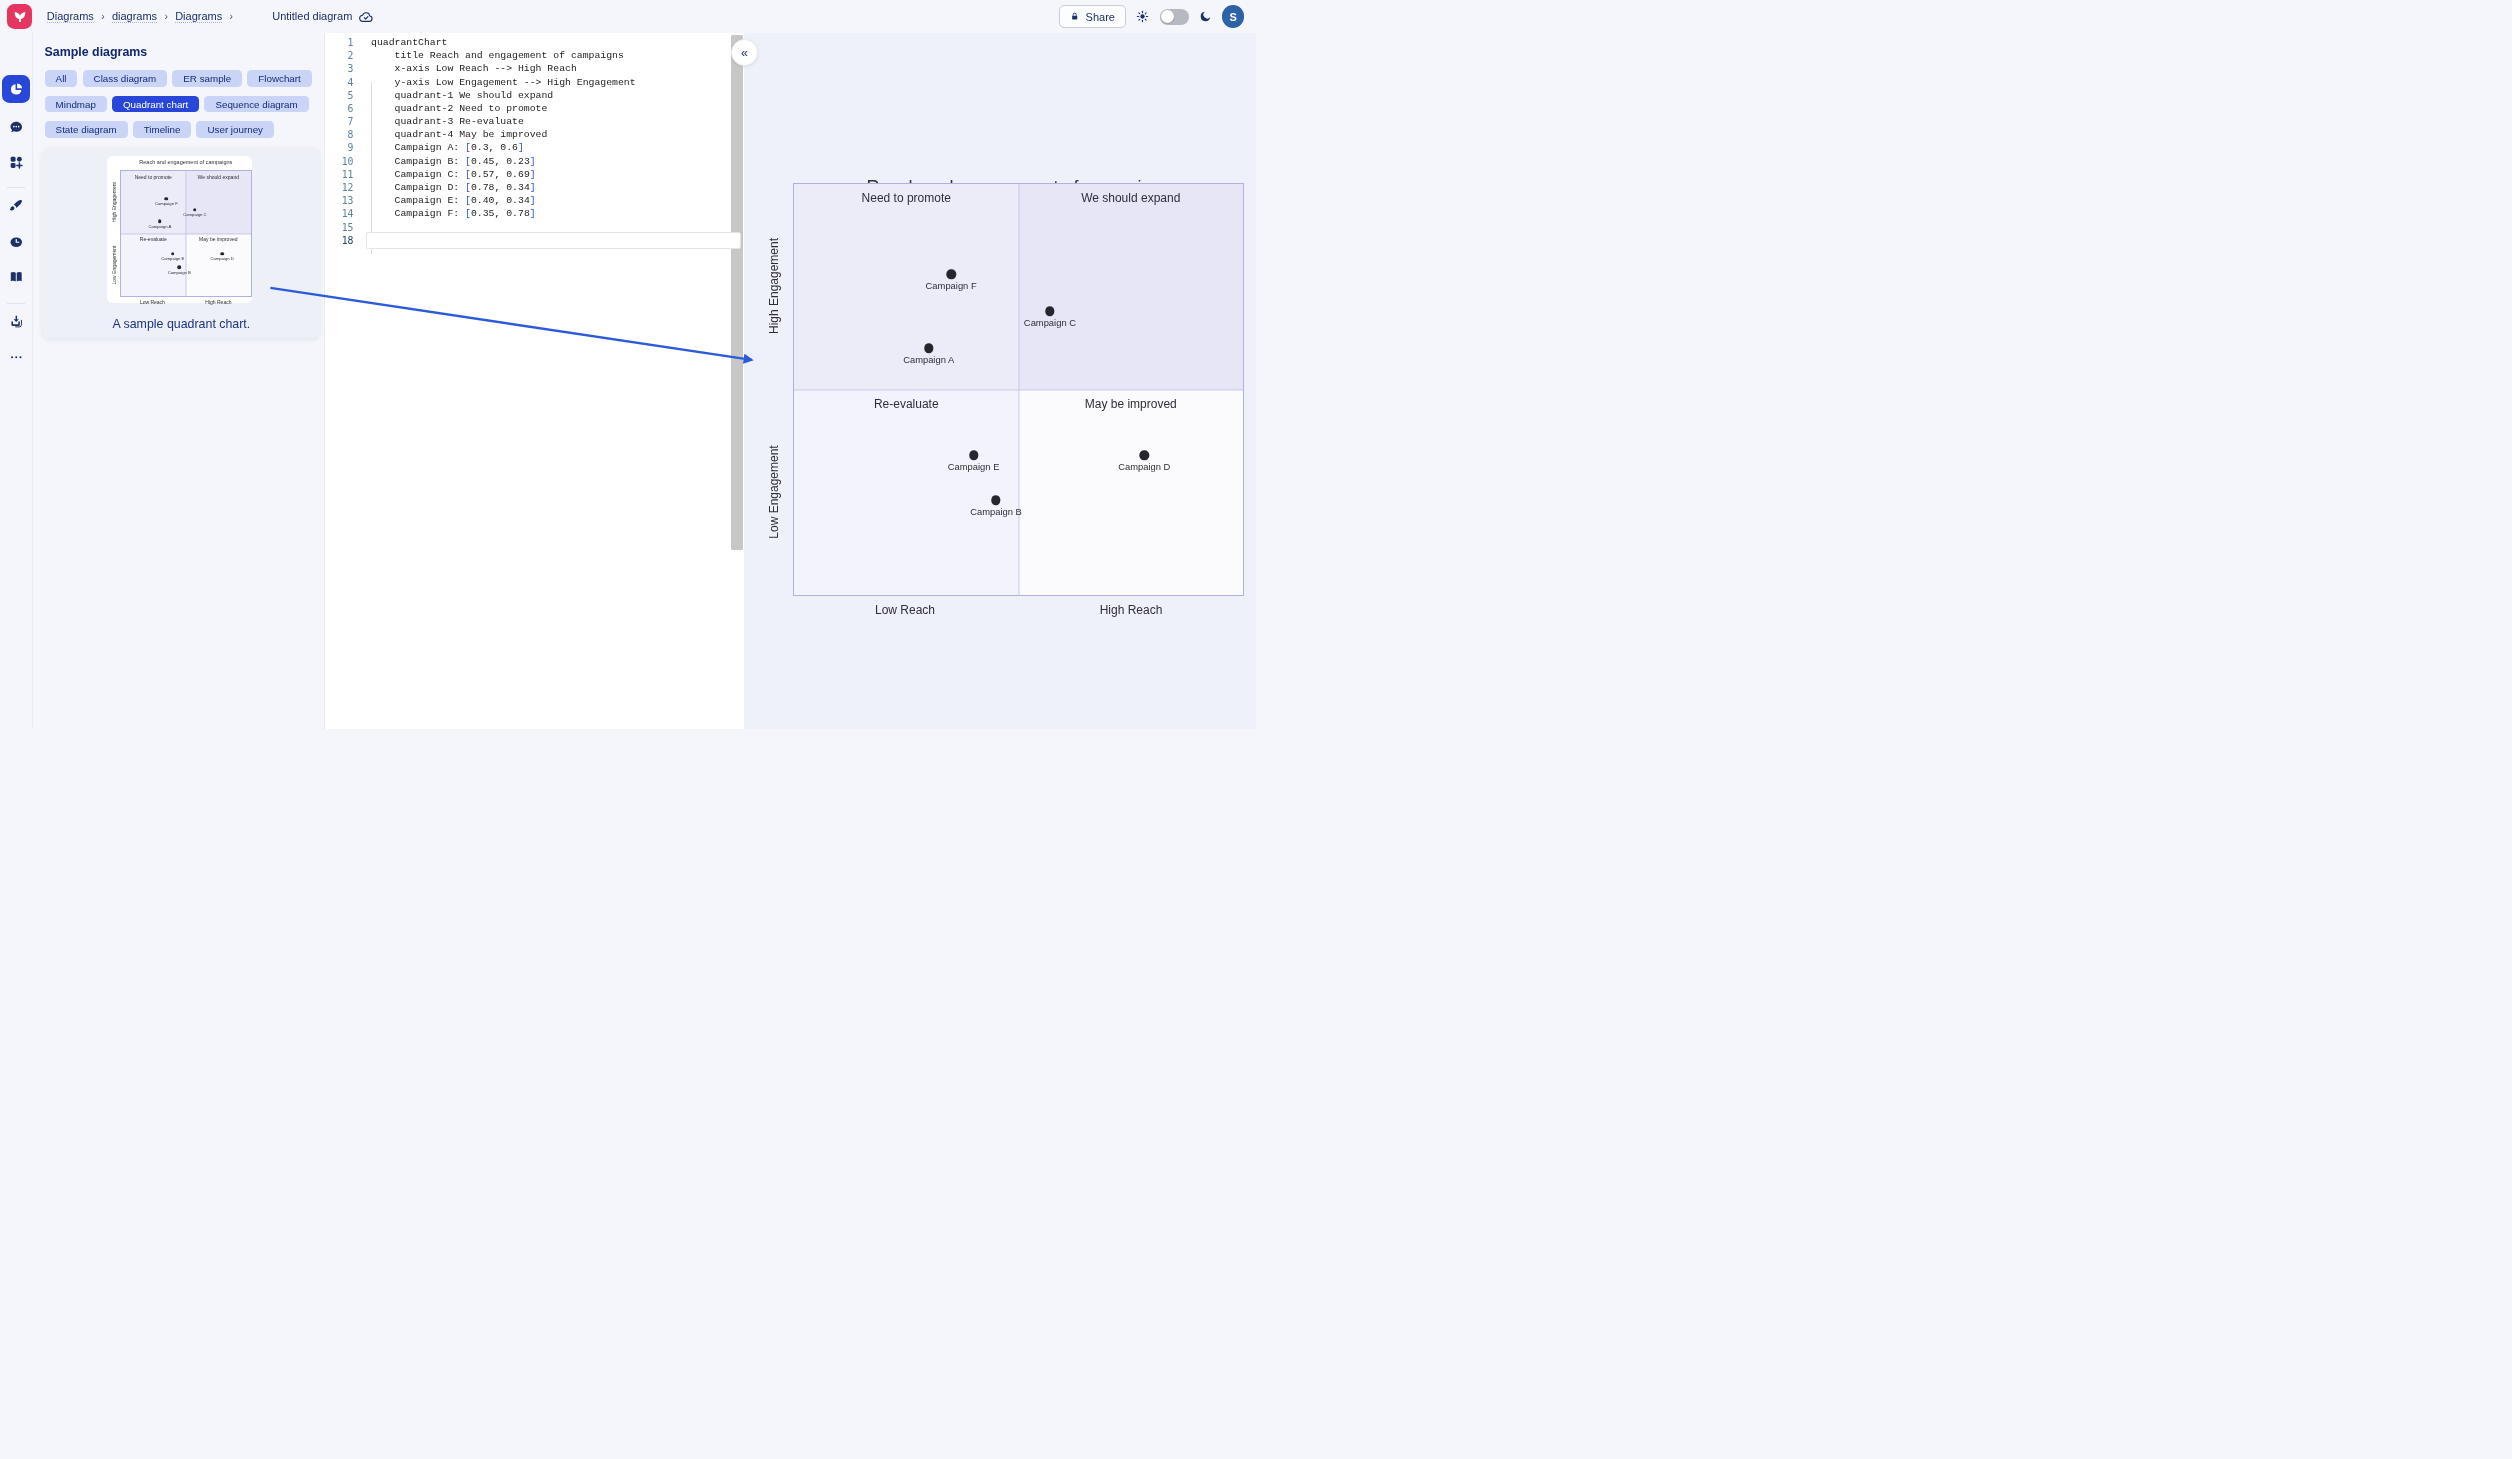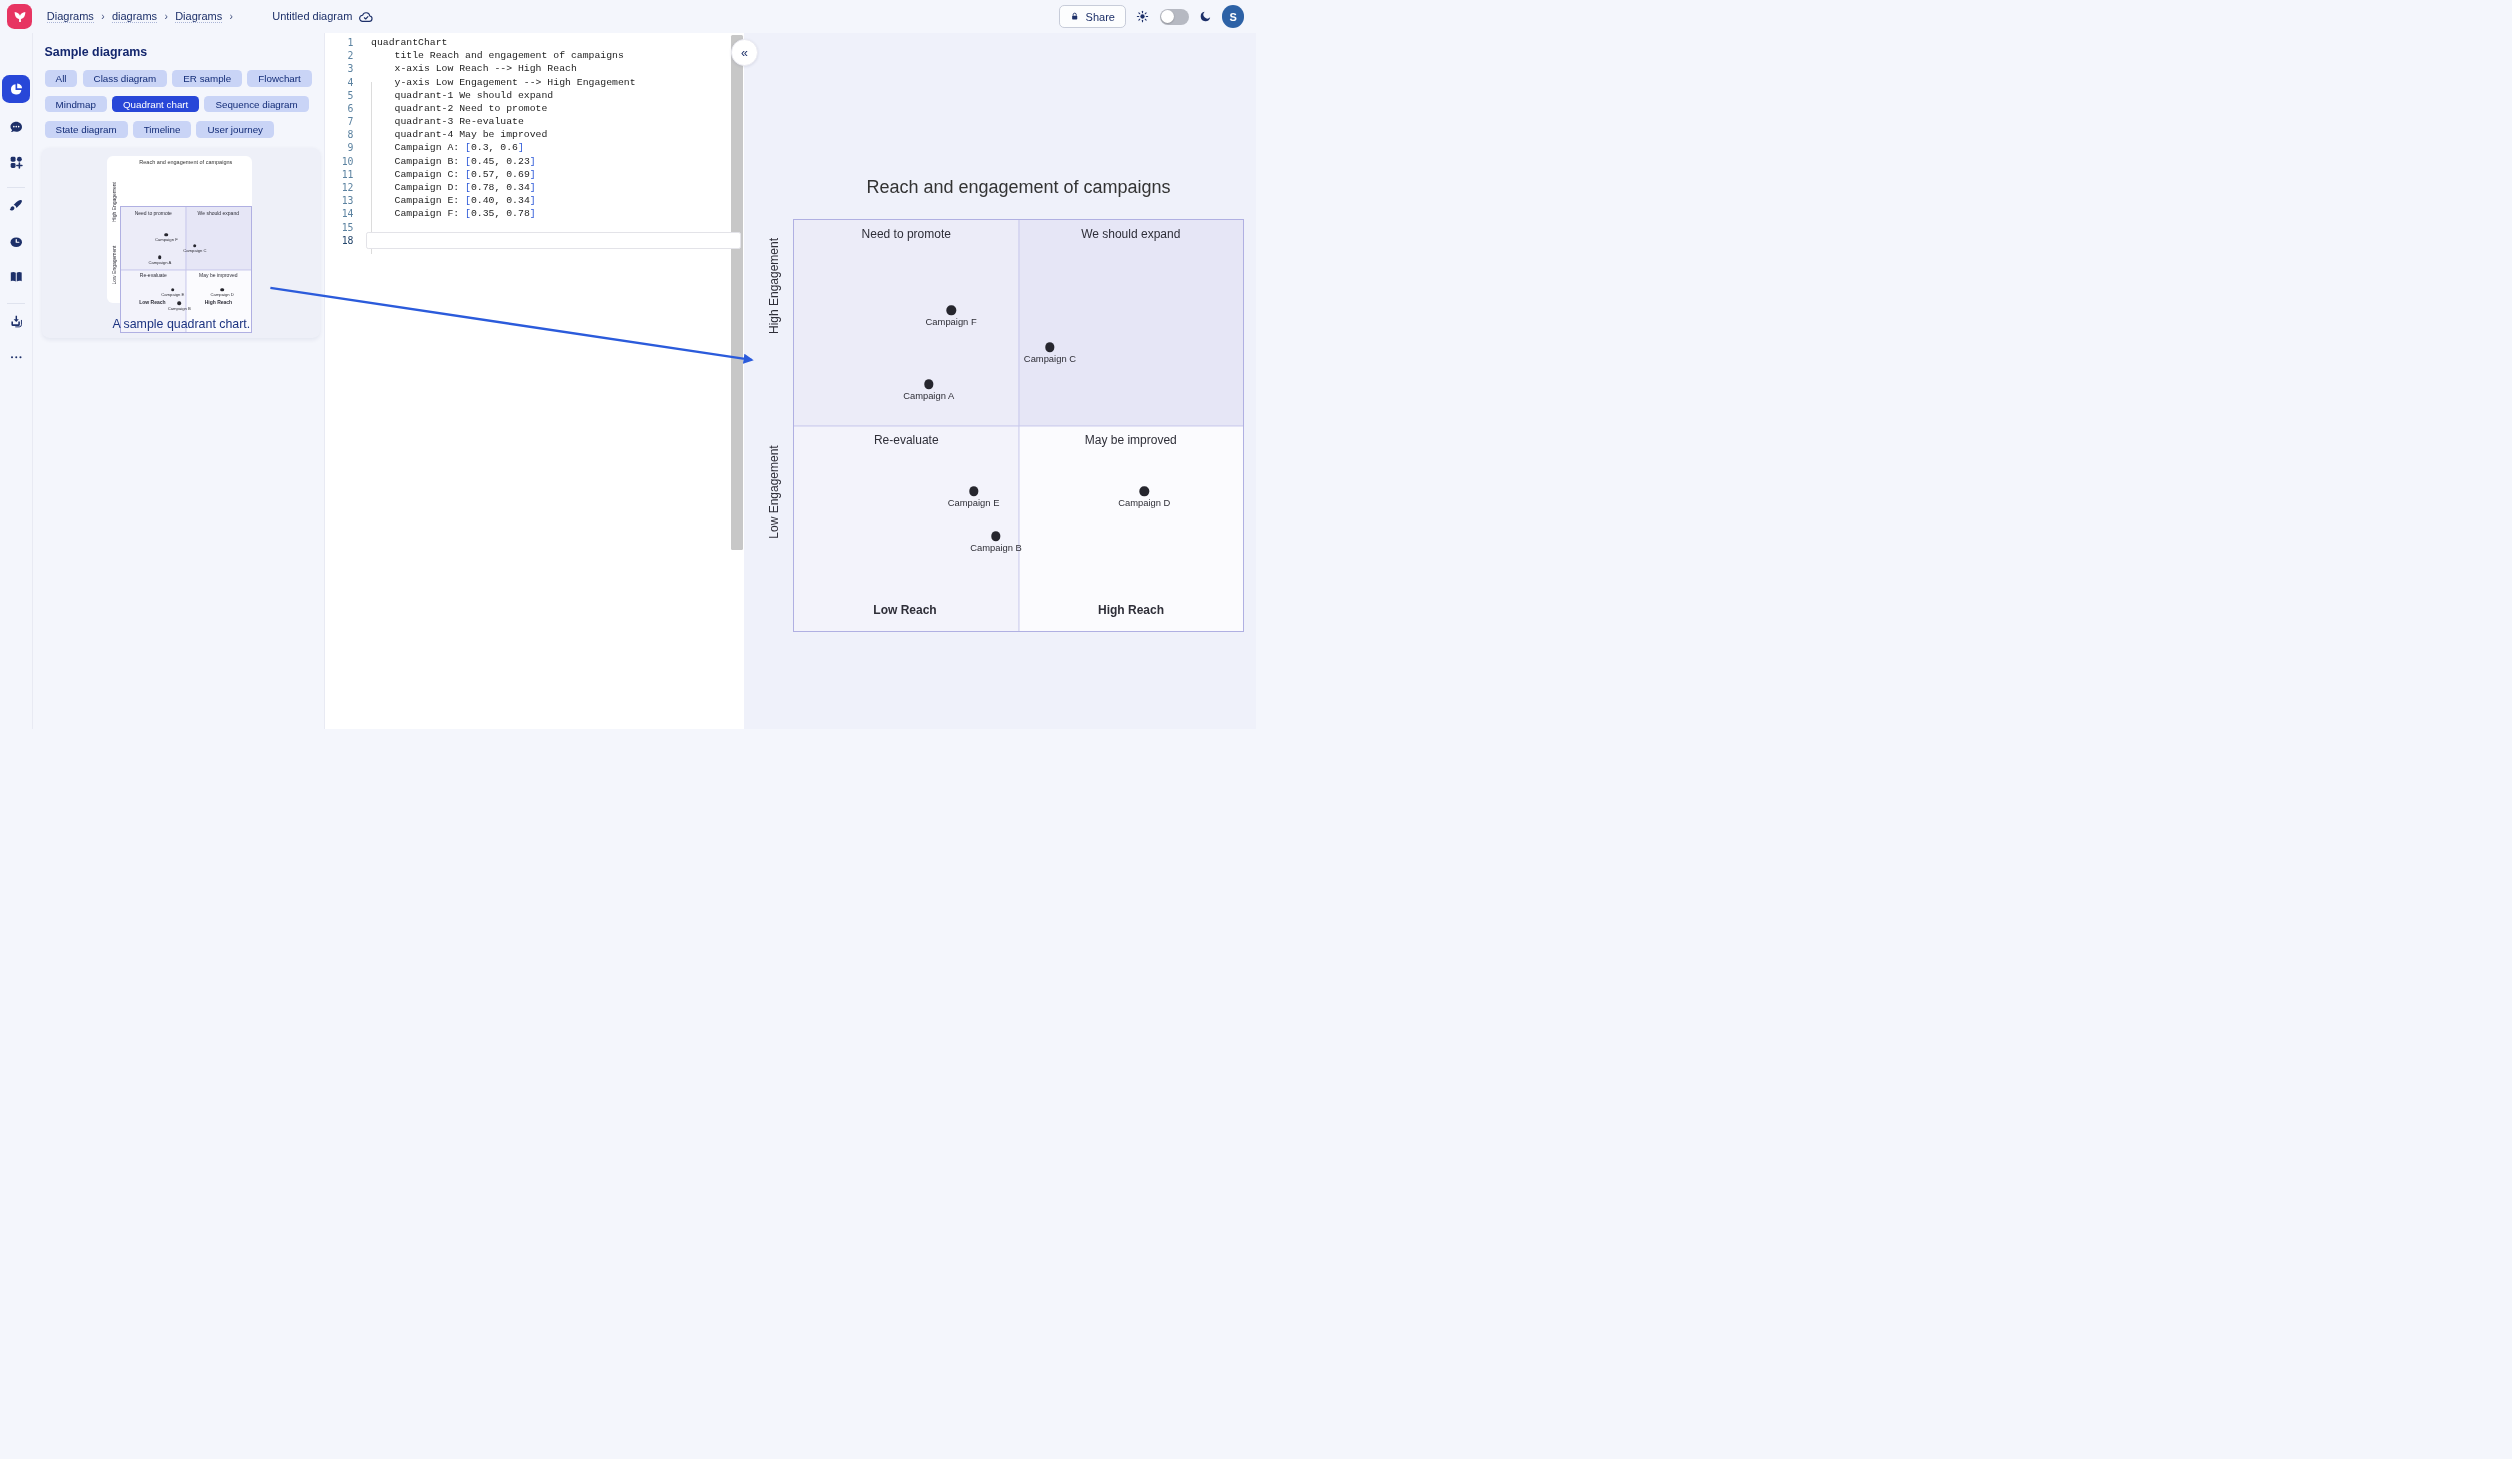--- a/index.html
+++ b/index.html
@@ -57,29 +57,29 @@
   .ed-scrollbar{position:absolute;left:406px;top:2.2px;width:12.4px;height:515px;background:#c7c7c7;border-radius:1.5px;cursor:pointer;}
 
   
   .collapse-btn{position:absolute;left:731px;top:39px;width:27px;height:27px;border-radius:50%;background:#fff;border:0.7px solid #ebebf2;box-shadow:0 0.7px 2.9px rgba(40,50,90,.12);display:flex;align-items:center;justify-content:center;font-size:12.4px;color:var(--navy);cursor:pointer;z-index:30;}
 
   
   .preview{position:absolute;left:744px;top:33px;width:512px;height:696px;background:#eff1fa;z-index:3;}
 
   
   .qc-title{position:absolute;text-align:center;color:var(--chart-text);white-space:nowrap;}
-  .qc-box{position:absolute;border:1.5px solid var(--q-outer);background:#f0abfc;margin-top:36px;}
+  .qc-box{position:absolute;border:1.5px solid var(--q-outer);background:#f0abfc;}
   .qc-fill{position:absolute;width:50%;height:50%;}
   .qc-vline{position:absolute;left:50%;top:0;width:1.1px;height:100%;background:var(--q-inner);transform:translateX(-50%);}
   .qc-hline{position:absolute;top:50%;left:0;height:1.1px;width:100%;background:var(--q-inner);transform:translateY(-50%);}
   .qc-qlabel{position:absolute;transform:translateX(-50%);color:#2e2e38;font-weight:500;white-space:nowrap;}
   .qc-dot{position:absolute;border-radius:50%;background:var(--dot);transform:translate(-50%,-50%);}
   .qc-plabel{position:absolute;transform:translateX(-50%);color:#2e2e36;white-space:nowrap;}
   .qc-ylabel{position:absolute;transform:translate(-50%,-50%) rotate(-90deg);color:#2e2e38;white-space:nowrap;}
-  .qc-xlabel{position:absolute;transform:translateX(-50%);color:#2e2e38;white-space:nowrap;font-weight:bold;}
+  .qc-xlabel{position:absolute;transform:translateX(-50%);color:#2e2e38;white-space:nowrap;}
 
   
   .arrow-overlay{position:absolute;left:0;top:0;width:1256px;height:730px;pointer-events:none;z-index:40;}
 </style>
 </head>
 <body>
 
 <header class="topbar">
   <div class="logo">
     <svg width="16" height="16" viewBox="0 0 24 24">

